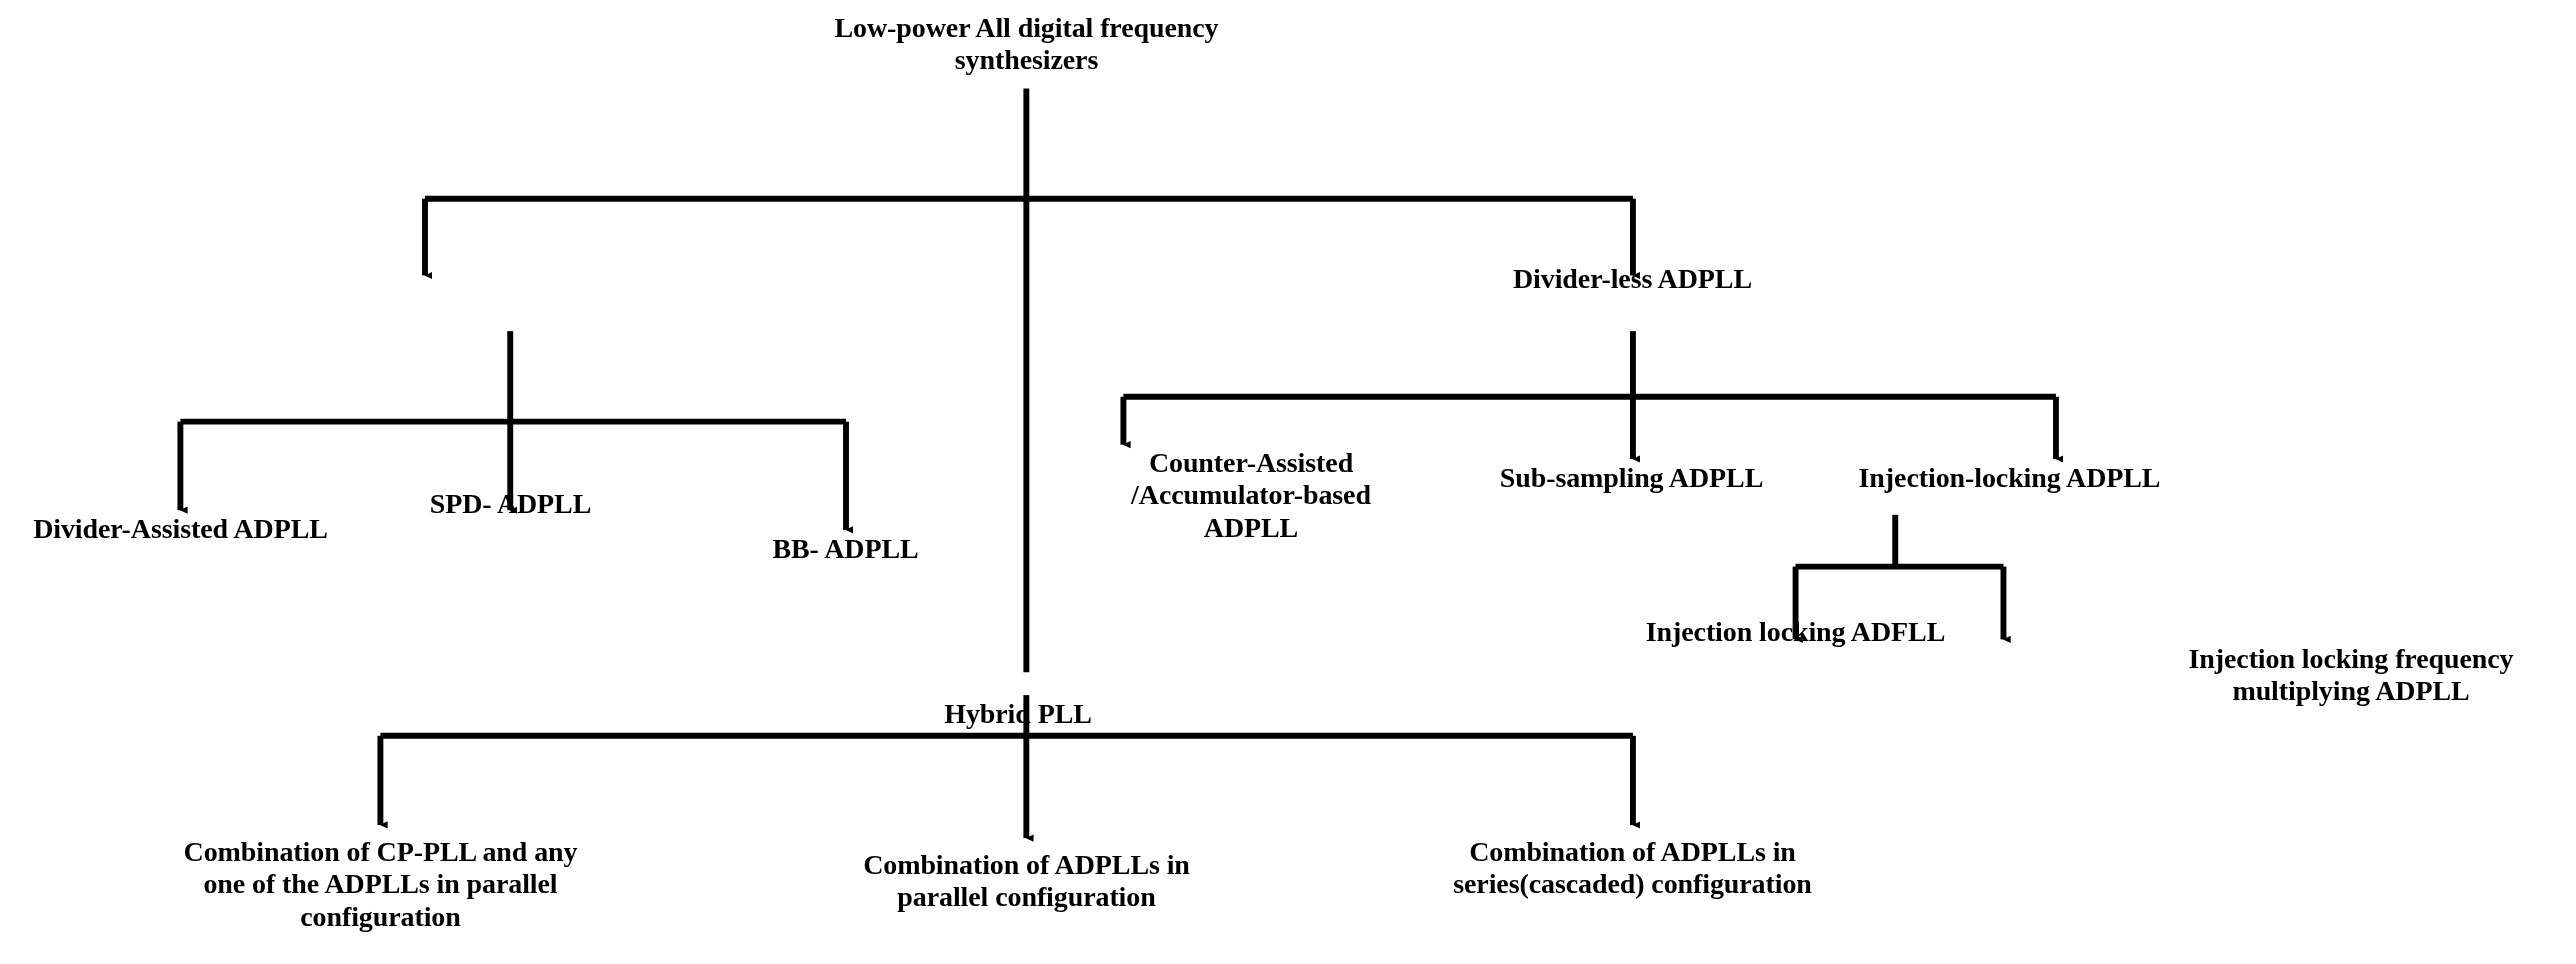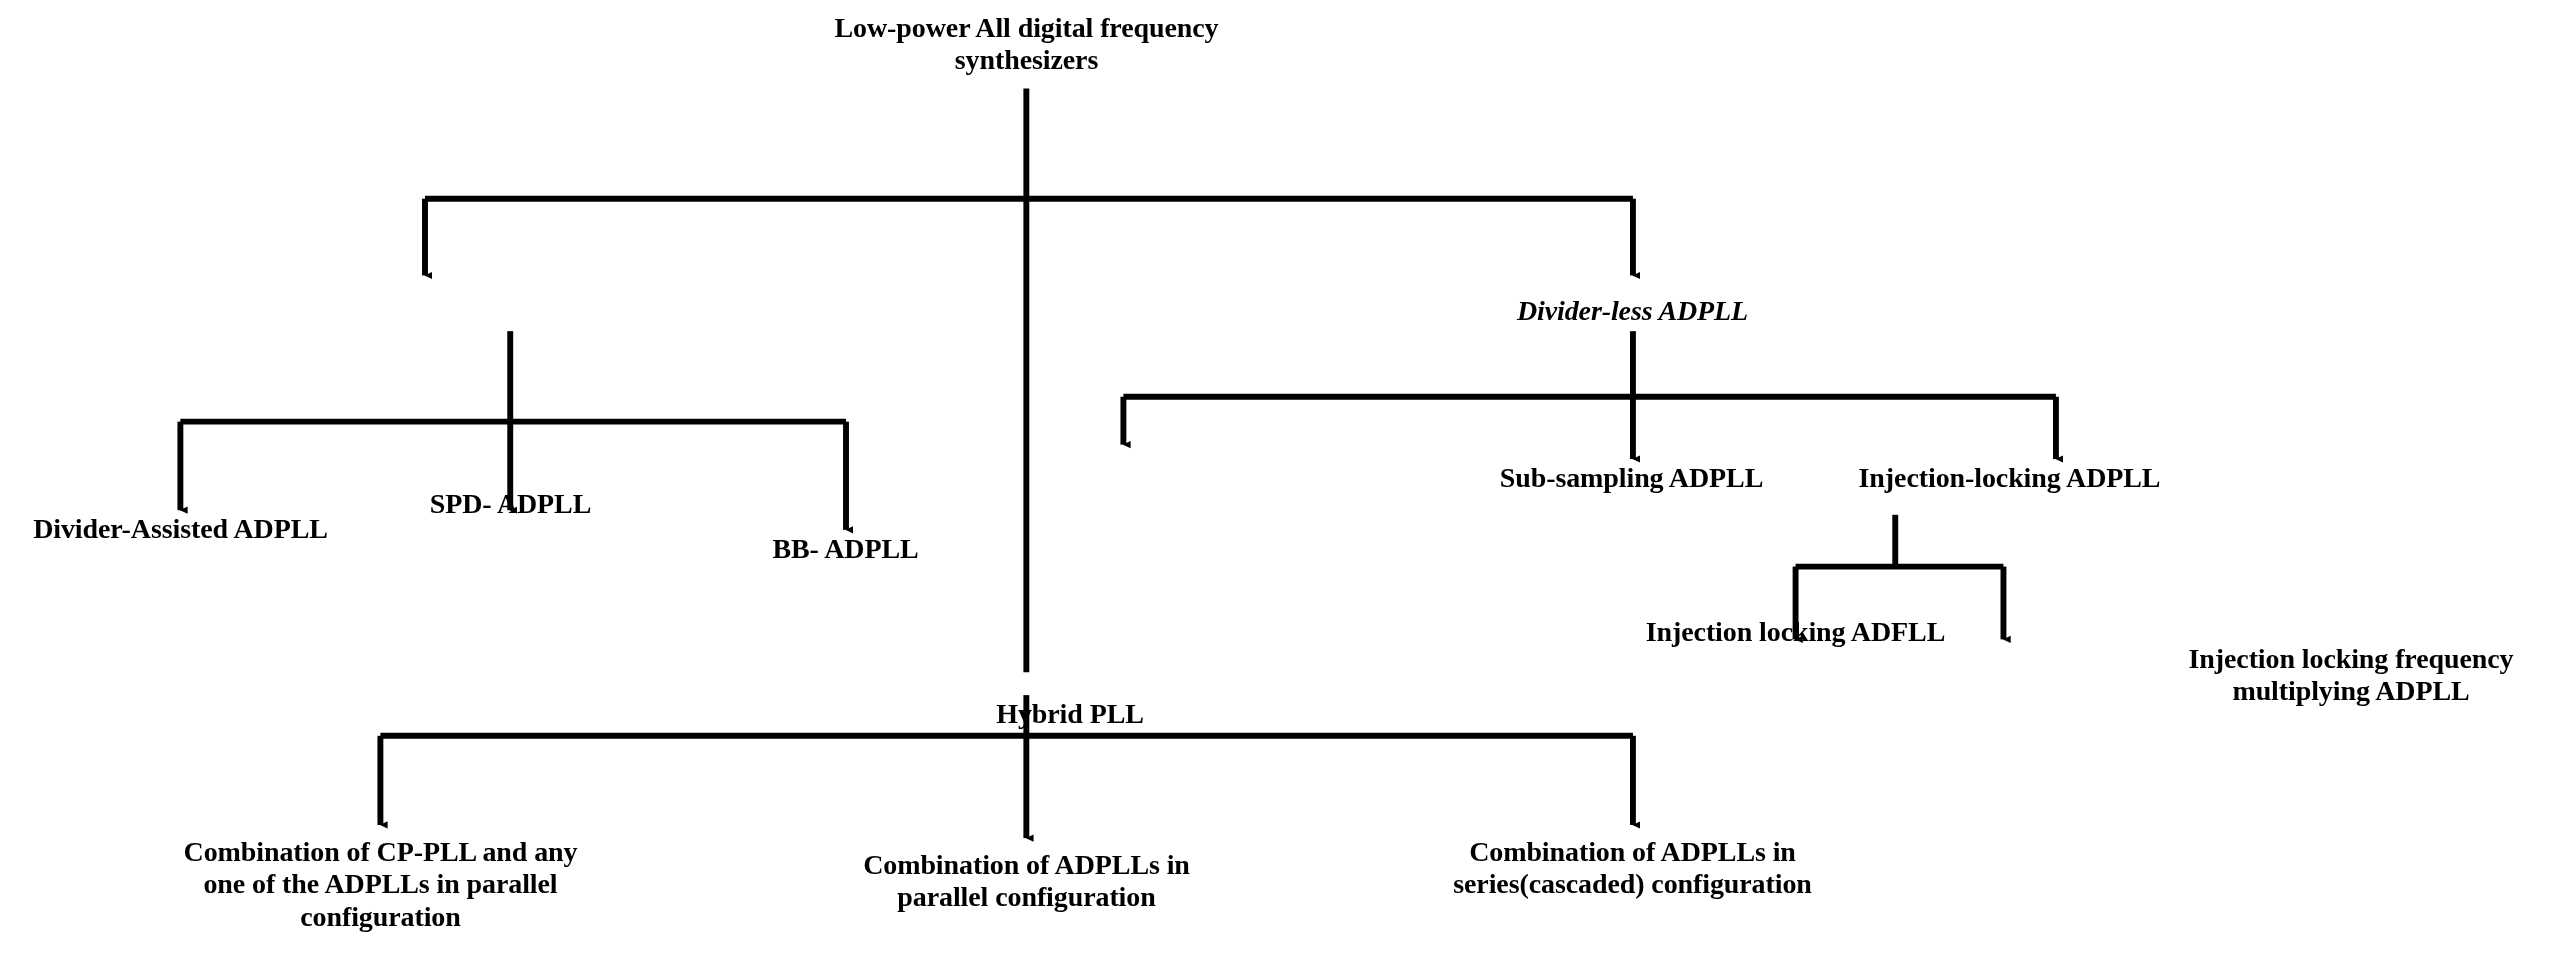--- a/index.html
+++ b/index.html
@@ -74,30 +74,33 @@
       <line x1="580" y1="1122" x2="580" y2="1258" marker-end="url(#arw)"></line>
       <line x1="1565" y1="1122" x2="1565" y2="1278" marker-end="url(#arw)"></line>
       <line x1="2490" y1="1122" x2="2490" y2="1258" marker-end="url(#arw)"></line>
     </g>
   </svg>
 
   <div class="node n-root" style="left:764px; top:11.8px; width:525px;">Low-power All digital frequency
 synthesizers</div>
 
 
-  <div class="node n-l1" style="left:1436px; top:295px; width:393px;font-style:italic;">Divider-less ADPLL</div>
+  <div class="node n-l1" style="left:1436px; top:263px; width:393px;">Divider-less ADPLL</div>
 
-  <div class="node n-l1" style="left:906px; top:698px; width:328px;text-align:center;">Hybrid PLL</div>
+  <div class="node n-l1" style="left:854px; top:698px; width:328px;text-align:center;">Hybrid PLL</div>
 
   <div class="node n-l2" style="left:-26px; top:513px; width:413px;">Divider-Assisted ADPLL</div>
 
   <div class="node n-l2" style="left:386px; top:488px; width:249px;">SPD- ADPLL</div>
 
   <div class="node n-l2" style="left:721px; top:533px; width:249px;">BB- ADPLL</div>
 
+  <div class="node n-l2" style="left:1100px; top:447px; width:302px;">Counter-Assisted
+/Accumulator-based
+ADPLL</div>
 
   <div class="node n-l2" style="left:1428px; top:462px; width:407px;">Sub-sampling ADPLL</div>
 
   <div class="node n-l2" style="left:1793px; top:462px; width:433px;">Injection-locking ADPLL</div>
 
   <div class="node n-l3" style="left:1625px; top:616px; width:341px;">Injection locking ADFLL</div>
 
   <div class="node n-l3" style="left:2128px; top:643px; width:446px;">Injection locking frequency
 multiplying ADPLL</div>
 

